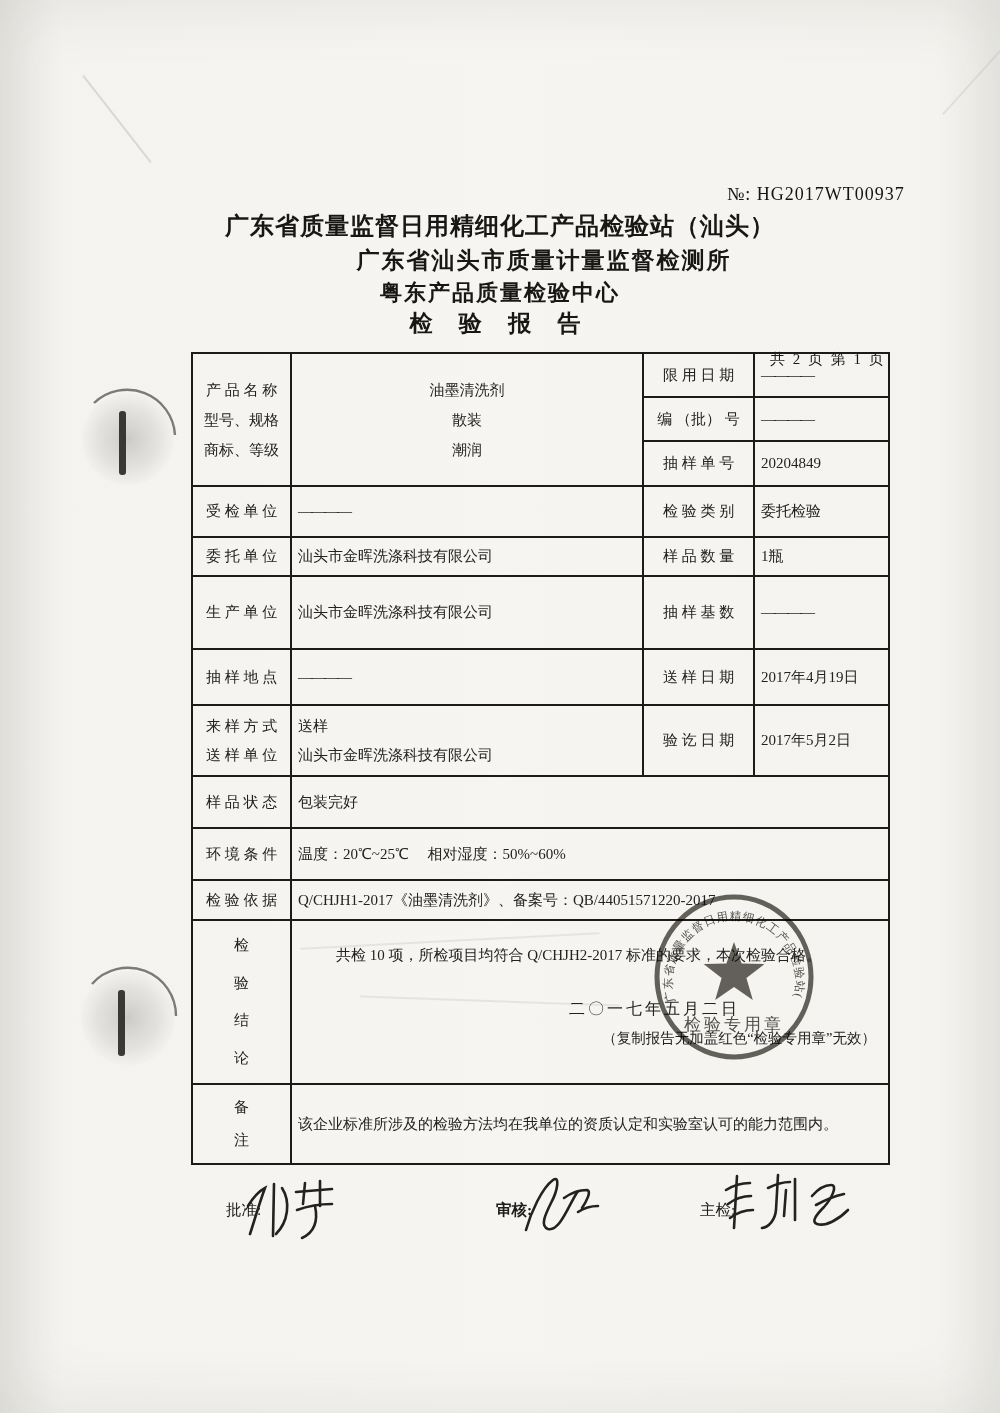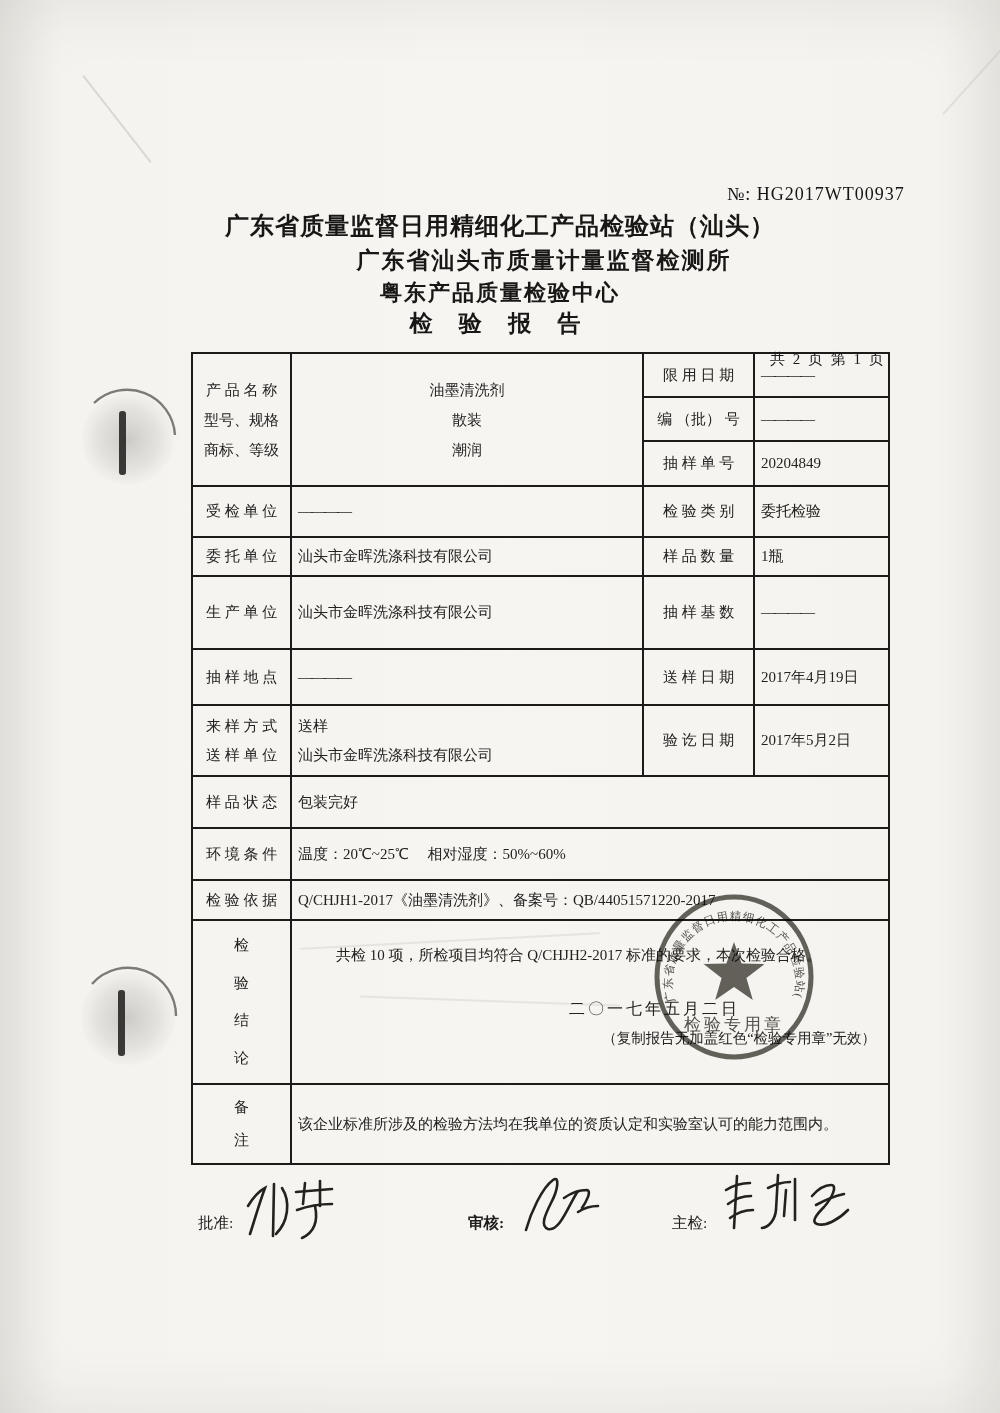--- a/index.html
+++ b/index.html
@@ -27,21 +27,21 @@
   .vlbl{white-space:pre-line;text-align:center;}
   .v4{line-height:2.5;}
   .v2{line-height:2.2;}
   .dash{letter-spacing:-2px;color:#2c2b29;}
   td.concl{position:relative;vertical-align:top;padding:0;}
   .concl-text{position:absolute;left:44px;top:22px;width:600px;line-height:1.6;}
   .concl-date{position:absolute;right:148px;top:78px;font-size:16px;letter-spacing:3px;}
   .concl-note{position:absolute;right:12px;top:108px;font-size:14.5px;}
   td.remark-val{padding-left:40px;}
   .signs{position:absolute;left:190px;top:1172px;width:700px;height:80px;font-size:15.5px;}
-  .sig-label{position:absolute;top:41px;}
+  .sig-label{position:absolute;top:28px;margin-left:28px;}
   .sig-svg{position:absolute;}
   .stamp{position:absolute;left:619px;top:862px;width:230px;height:230px;mix-blend-mode:multiply;opacity:.85;}
   .staple{position:absolute;}
   .wrinkle{position:absolute;background:#c9c6c0;opacity:.35;border-radius:2px;}
 </style>
 </head>
 <body>
 
 <div class="page">
 

